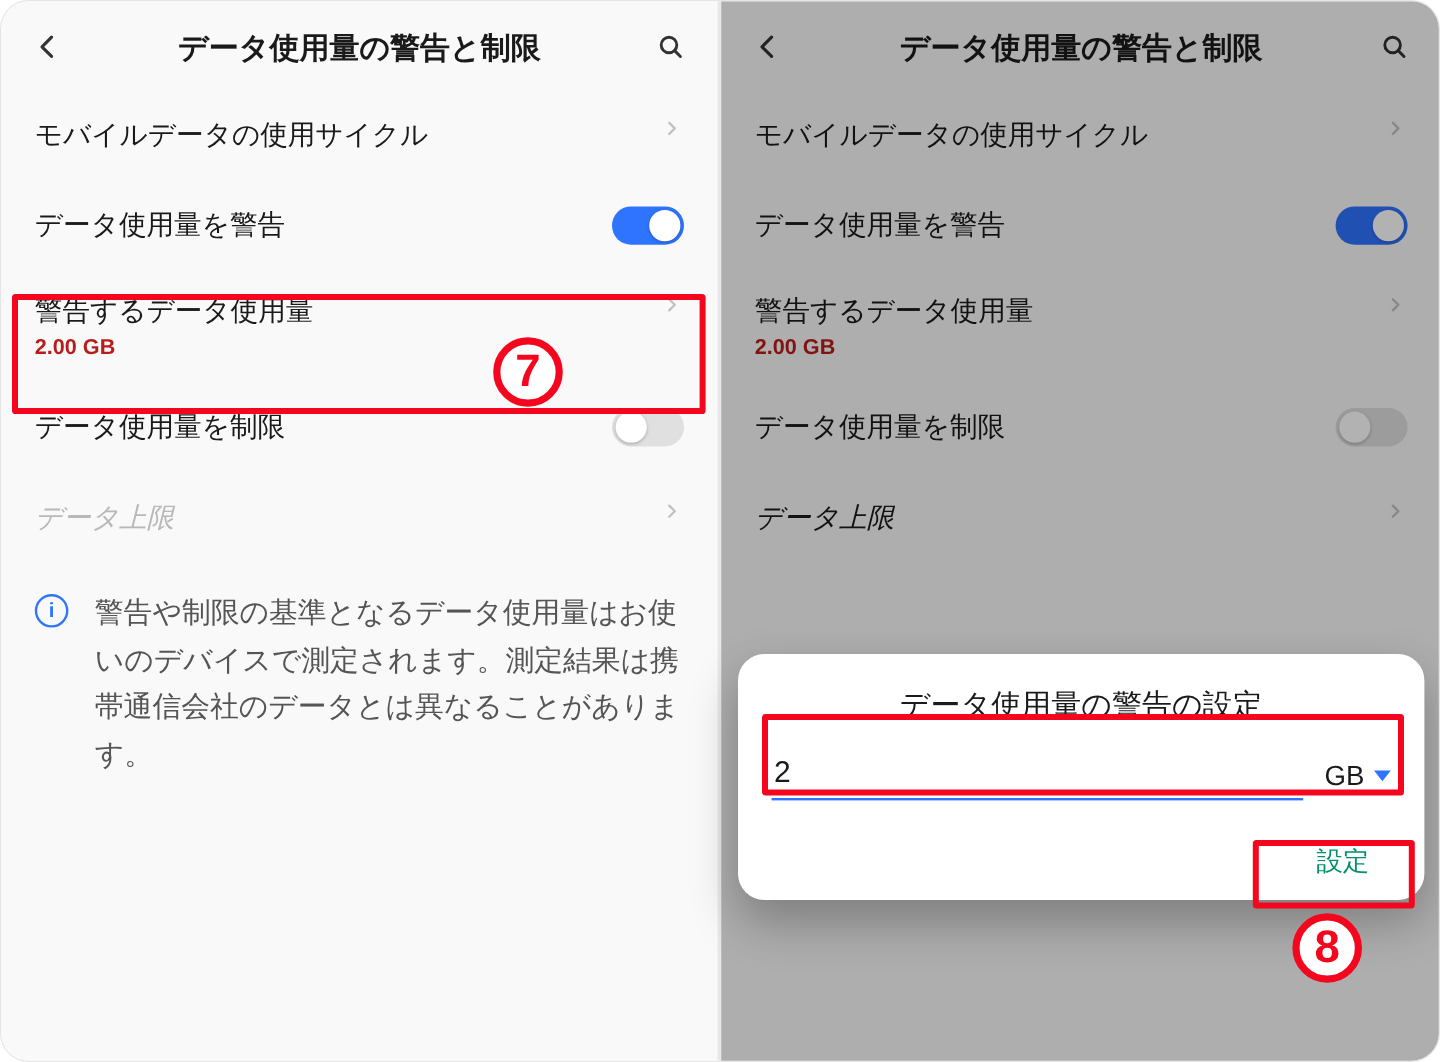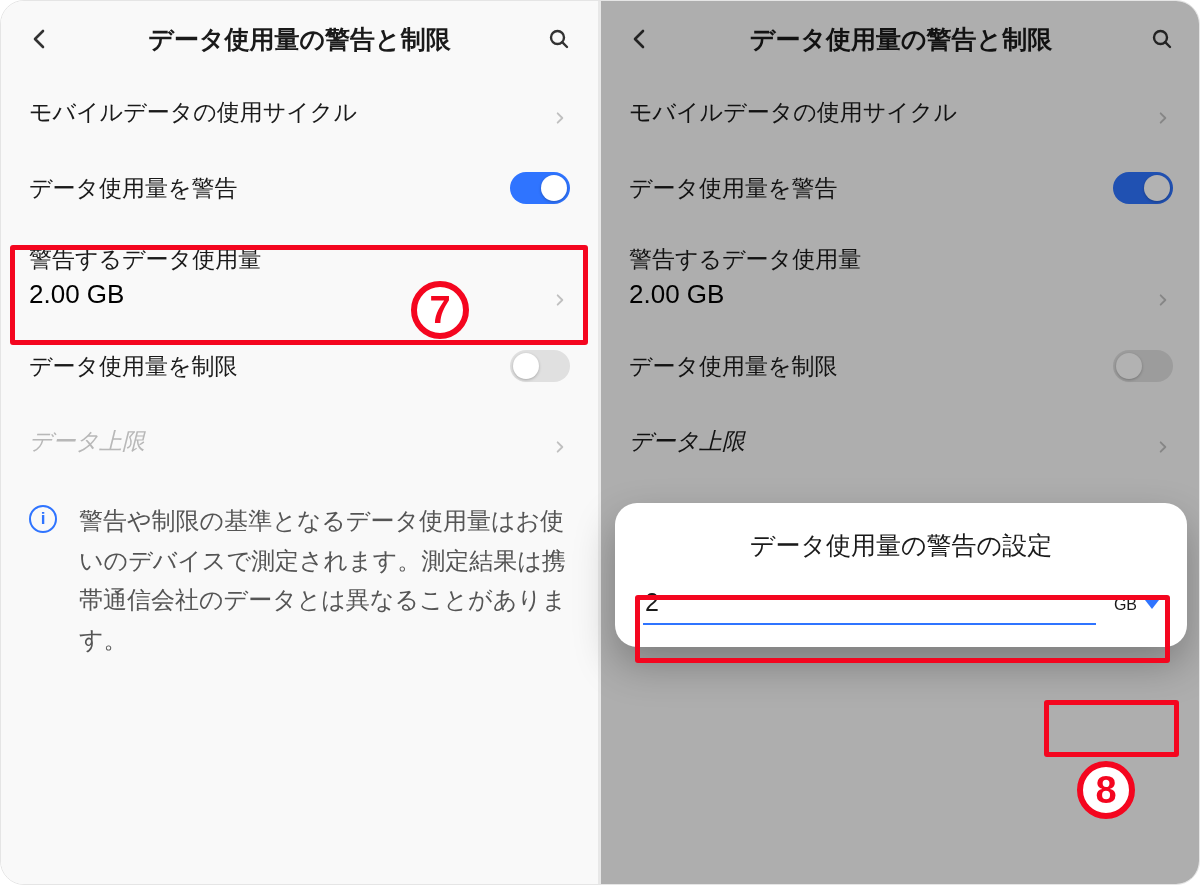--- a/index.html
+++ b/index.html
@@ -44,27 +44,27 @@
     height: 34px;
     display: flex;
     align-items: center;
     justify-content: center;
     color: #333;
   }
   .back-arrow svg, .search-icon svg { width: 24px; height: 24px; }
   .list { padding-top: 4px; }
   .row {
     display: flex;
-    align-items: flex-end;
+    align-items: flex-start;
     padding: 22px 28px;
     min-height: 74px;
   }
   .row-content { flex: 1; }
   .row-title { font-size: 23px; color: #1a1a1a; }
-  .row-sub { font-size: 26px; color: #000000; margin-top: 4px; }
+  .row-sub { font-size: 18px; color: #b91c1c; margin-top: 4px; font-weight: bold; }
   .row-disabled .row-title { color: #b8b8b8; font-style: italic; }
   .chevron {
     width: 20px; height: 20px;
     display: flex; align-items: center; justify-content: center;
     color: #c0c0c0;
   }
   .chevron svg { width: 14px; height: 14px; }
   .toggle {
     width: 60px; height: 32px; border-radius: 16px;
     position: relative;
@@ -111,45 +111,45 @@
     display: flex; align-items: center; justify-content: center;
     font-size: 38px; font-weight: 700; color: #f4061f;
   }
   
   .scrim {
     position: absolute; inset: 0;
     background: rgba(0,0,0,0.30);
   }
   .dialog {
     position: absolute;
-    left: 14px; right: 14px; top: 502px;
+    left: 14px; right: 14px; top: 544px;
     background: #fff;
     border-radius: 22px;
-    padding: 26px 28px 22px 28px;
+    padding: 26px 28px 9px 28px;
     box-shadow: 0 18px 40px rgba(0,0,0,0.28);
   }
   .dialog-title {
     font-size: 25px; color: #1a1a1a;
     text-align: center;
     margin-bottom: 22px;
   }
   .dialog-field {
     display: flex; align-items: center;
     gap: 18px;
   }
   .dialog-input {
     flex: 1;
     border: none; border-bottom: 2px solid #2f74ff;
     font-size: 25px; padding: 4px 2px 6px 2px;
     background: transparent; outline: none;
     color: #1a1a1a;
   }
   .dialog-unit {
     display: flex; align-items: center; gap: 8px;
-    font-size: 16px; color: #1a1a1a;
+    font-size: 23px; color: #1a1a1a;
   }
   .dropdown-caret {
     width: 0; height: 0;
     border-left: 7px solid transparent;
     border-right: 7px solid transparent;
     border-top: 9px solid #2f74ff;
   }
   .dialog-actions {
     display: flex; justify-content: flex-end;
     margin-top: 28px;
@@ -312,20 +312,23 @@
 
     <div class="dialog">
       <div class="dialog-title">データ使用量の警告の設定</div>
       <div class="dialog-field">
         <input class="dialog-input" value="2" style="">
         <div class="dialog-unit">
           <span>GB</span>
           <span class="dropdown-caret"></span>
         </div>
       </div>
+      <div class="dialog-actions">
+        <div class="dialog-action-btn">設定</div>
+      </div>
     </div>
 
     <div class="callout-box" style="left:34px; top:594px; width:535px; height:68px;"></div>
     <div class="callout-box" style="left:443px; top:699px; width:135px; height:57px;"></div>
     <div class="callout-circle" style="left:476px; top:760px;">
       <span>8</span>
     </div>
   </div>
 
 </div>

